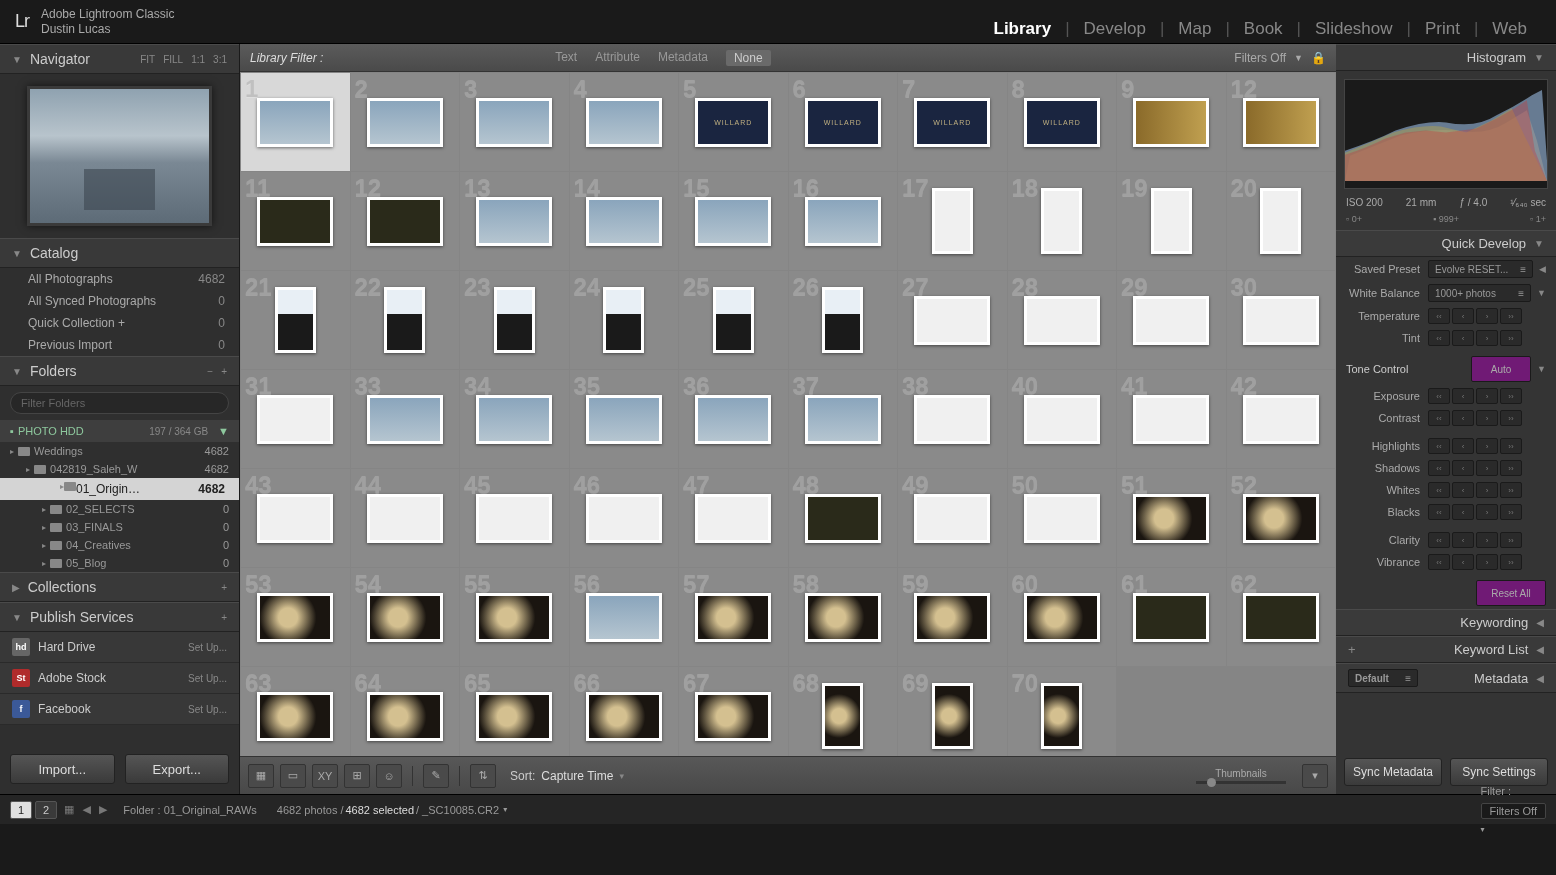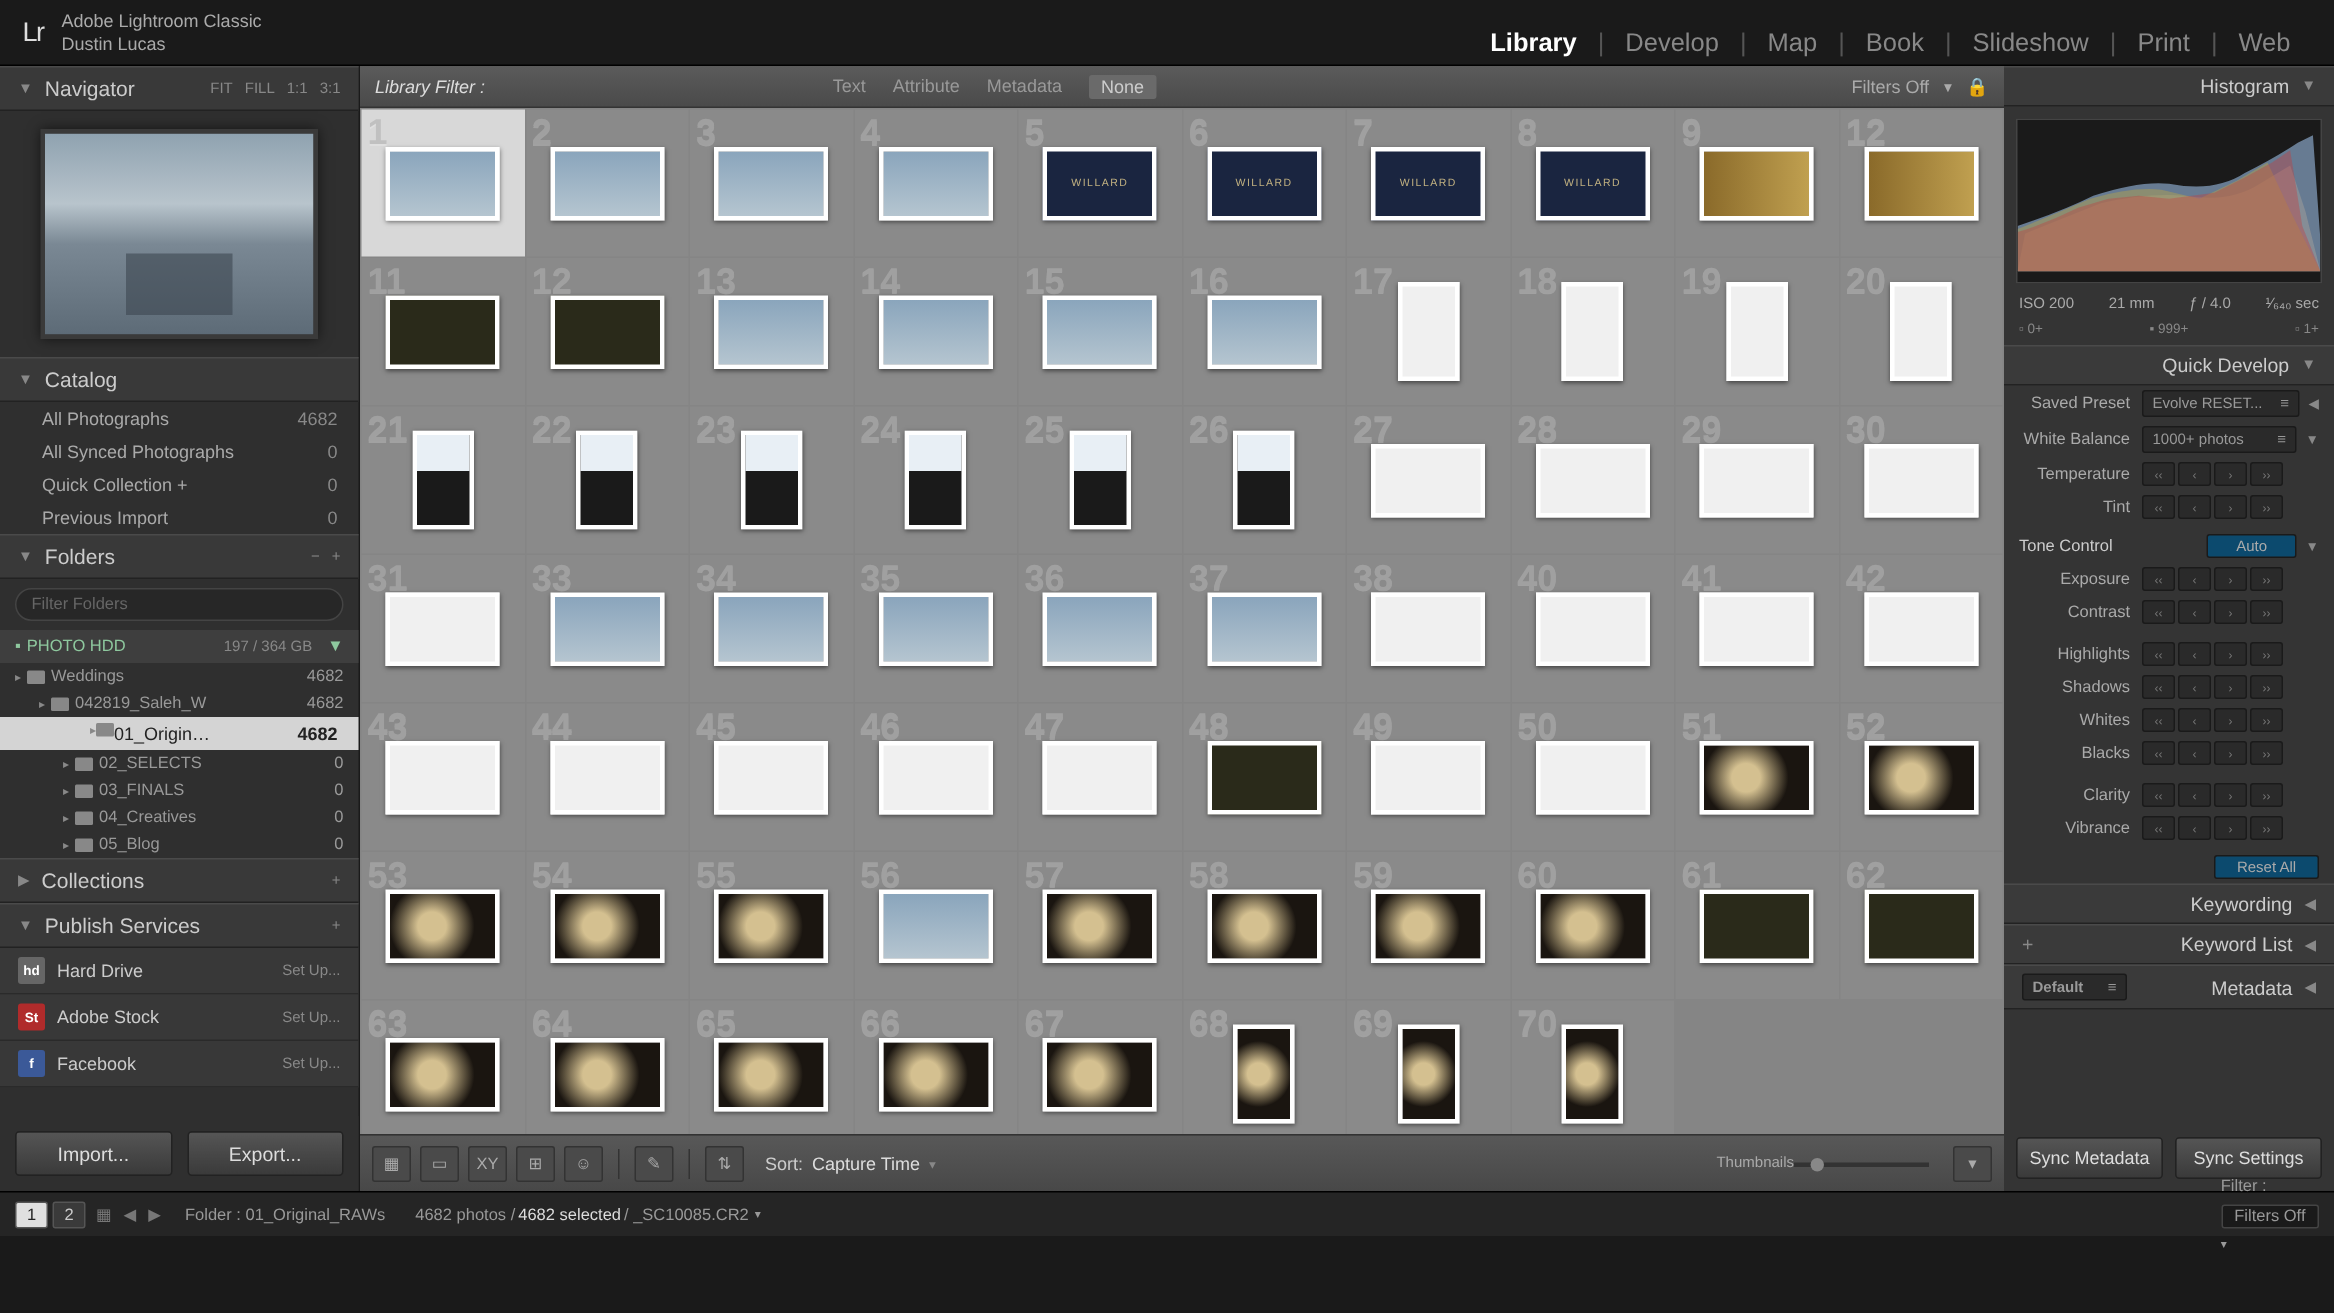--- a/index.html
+++ b/index.html
@@ -60,37 +60,37 @@
 .thumb.blue { background: linear-gradient(#8aa5bc,#b5c5d0); }
 .thumb.ring { background: radial-gradient(circle at 40% 50%, #d4c090 20%, #1a1510 60%); }
 .thumb.gold { background: linear-gradient(90deg,#8a6a2a,#c0a050); }
 .thumb.sign { background: #1a2540; display: flex; align-items: center; justify-content: center; }
 .thumb.sign::after { content: "WILLARD"; color: #c0b080; font-size: 7px; letter-spacing: 1px; }
 .thumb.sil { background: linear-gradient(180deg,#e8eff5 0%,#e8eff5 40%,rgba(0,0,0,0) 40%), #1a1a1a; }
 .toolbar { height: 38px; background: linear-gradient(#585858,#484848); display: flex; align-items: center; padding: 0 8px; gap: 6px; border-top: 1px solid #333; }
 .tool-btn { width: 26px; height: 24px; background: #4a4a4a; border: 1px solid #333; border-radius: 2px; display: flex; align-items: center; justify-content: center; color: #aaa; font-size: 11px; cursor: pointer; }
 .tool-sep { width: 1px; height: 20px; background: #333; margin: 0 4px; }
 .sort-area { display: flex; align-items: center; gap: 6px; color: #ccc; font-size: 12px; margin-left: 8px; }
-.thumb-slider { margin-left: auto; display: flex; flex-direction: row; align-items: center; color: #aaa; font-size: 10px; }
+.thumb-slider { margin-left: auto; display: flex; flex-direction: column; align-items: center; color: #aaa; font-size: 10px; }
 .slider-track { width: 90px; height: 3px; background: #333; position: relative; margin-top: 2px; }
 .slider-track::after { content:""; position:absolute; left:12%; top:-3px; width:9px; height:9px; background:#888; border-radius:50%; }
 
 
 .right { width: 220px; background: #343434; display: flex; flex-direction: column; }
 .histo-box { height: 110px; margin: 8px; background: #1a1a1a; border: 1px solid #444; position: relative; overflow: hidden; }
 .histo-meta { display: flex; justify-content: space-between; padding: 0 10px 6px; font-size: 10px; color: #aaa; }
 .flag-row { display: flex; justify-content: space-between; padding: 0 10px 6px; font-size: 9px; color: #888; }
 .rp-header { padding: 5px 12px; display: flex; align-items: center; font-size: 13px; color: #ccc; background: #3a3a3a; border-top: 1px solid #4a4a4a; border-bottom: 1px solid #222; justify-content: flex-end; }
 .rp-header .tri { margin-left: 8px; font-size: 10px; color: #888; }
 .qd-row { display: flex; align-items: center; padding: 3px 10px; font-size: 11px; color: #aaa; }
 .qd-row .lbl { flex: 0 0 82px; text-align: right; padding-right: 8px; }
 .qd-select { flex: 1; height: 18px; background: #2a2a2a; border: 1px solid #1a1a1a; border-radius: 2px; color: #999; font-size: 10px; padding: 0 6px; display: flex; align-items: center; justify-content: space-between; }
 .qd-stepper { display: flex; gap: 2px; }
 .qd-step { width: 22px; height: 16px; background: #2a2a2a; border: 1px solid #1a1a1a; border-radius: 2px; display: flex; align-items: center; justify-content: center; color: #777; font-size: 8px; cursor: pointer; }
-.qd-auto { width: 60px; height: 16px; background: #0c4a6e; border: 1px solid #1a1a1a; border-radius: 2px; color: #aaa; font-size: 10px; display: flex; align-items: center; justify-content: center; margin-left: auto; }
+.qd-auto { width: 60px; height: 26px; background: #701a75; border: 1px solid #1a1a1a; border-radius: 2px; color: #aaa; font-size: 10px; display: flex; align-items: center; justify-content: center; margin-left: auto; }
 .sync-row { display: flex; gap: 8px; padding: 8px; }
 .sync-btn { flex: 1; height: 28px; background: linear-gradient(#555,#3a3a3a); border: 1px solid #222; border-radius: 3px; color: #ddd; cursor: pointer; font-size: 12px; display: flex; align-items: center; justify-content: center; }
 
 
 .status { height: 30px; background: #252525; display: flex; align-items: center; padding: 0 10px; font-size: 11px; color: #999; border-top: 1px solid #000; }
 .status .page-btn { width: 22px; height: 18px; background: #3a3a3a; border: 1px solid #555; border-radius: 2px; display: flex; align-items: center; justify-content: center; margin-right: 3px; color: #ccc; cursor: pointer; }
 .status .page-btn.active { background: #e0e0e0; color: #222; }
 .status .nav-arrow { color: #777; margin: 0 4px; cursor: pointer; }
 .status .status-filter { margin-left: auto; display: flex; align-items: flex-start; gap: 6px; flex-direction: column; }
 .status-select { background: #1a1a1a; border: 1px solid #444; padding: 1px 8px; border-radius: 2px; color: #999; }

